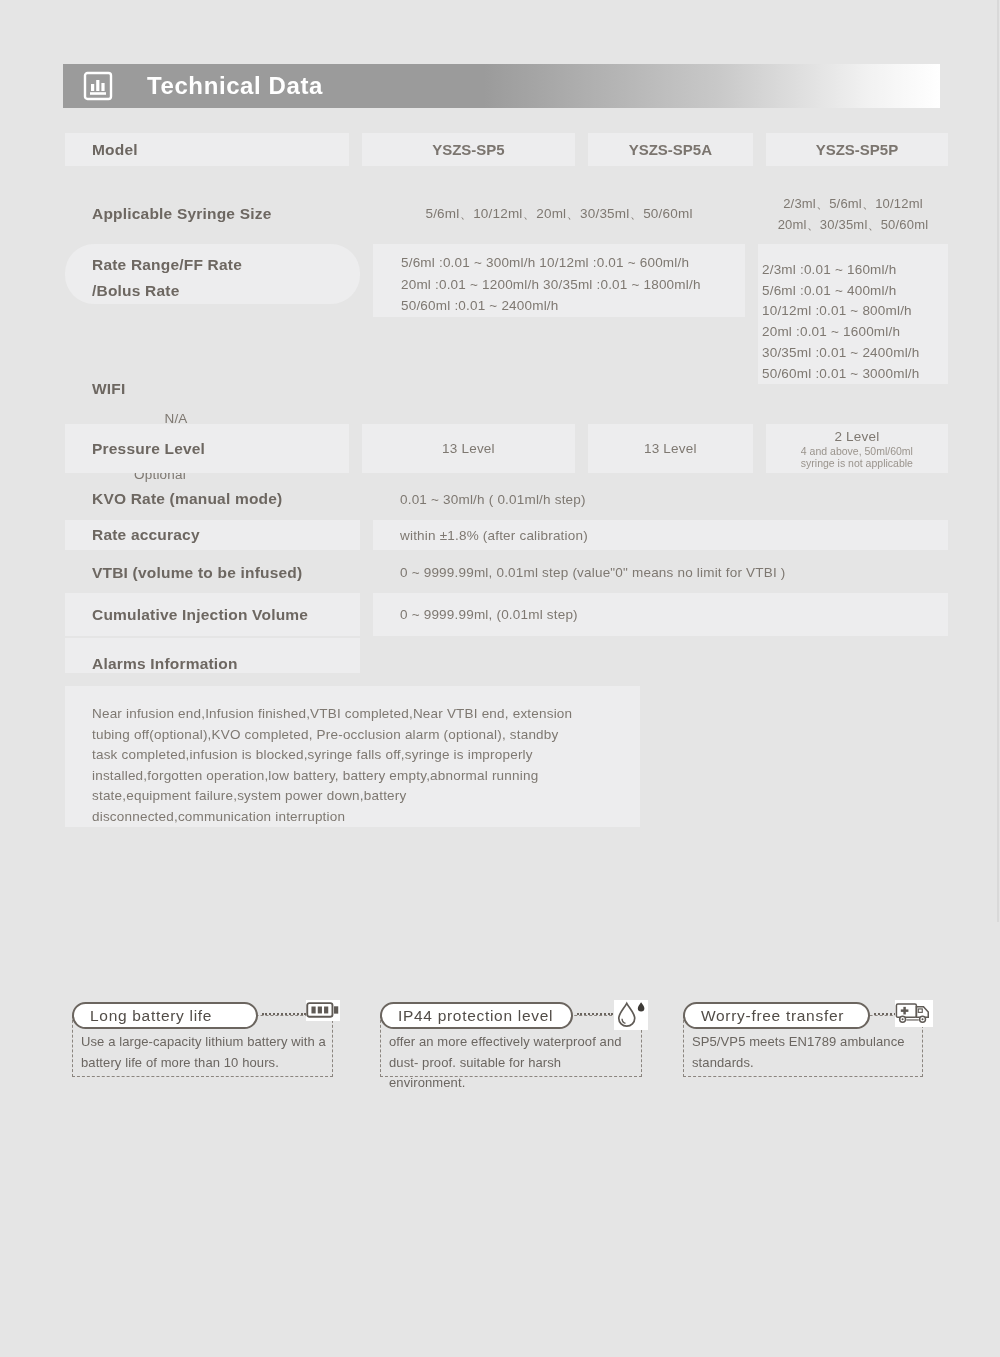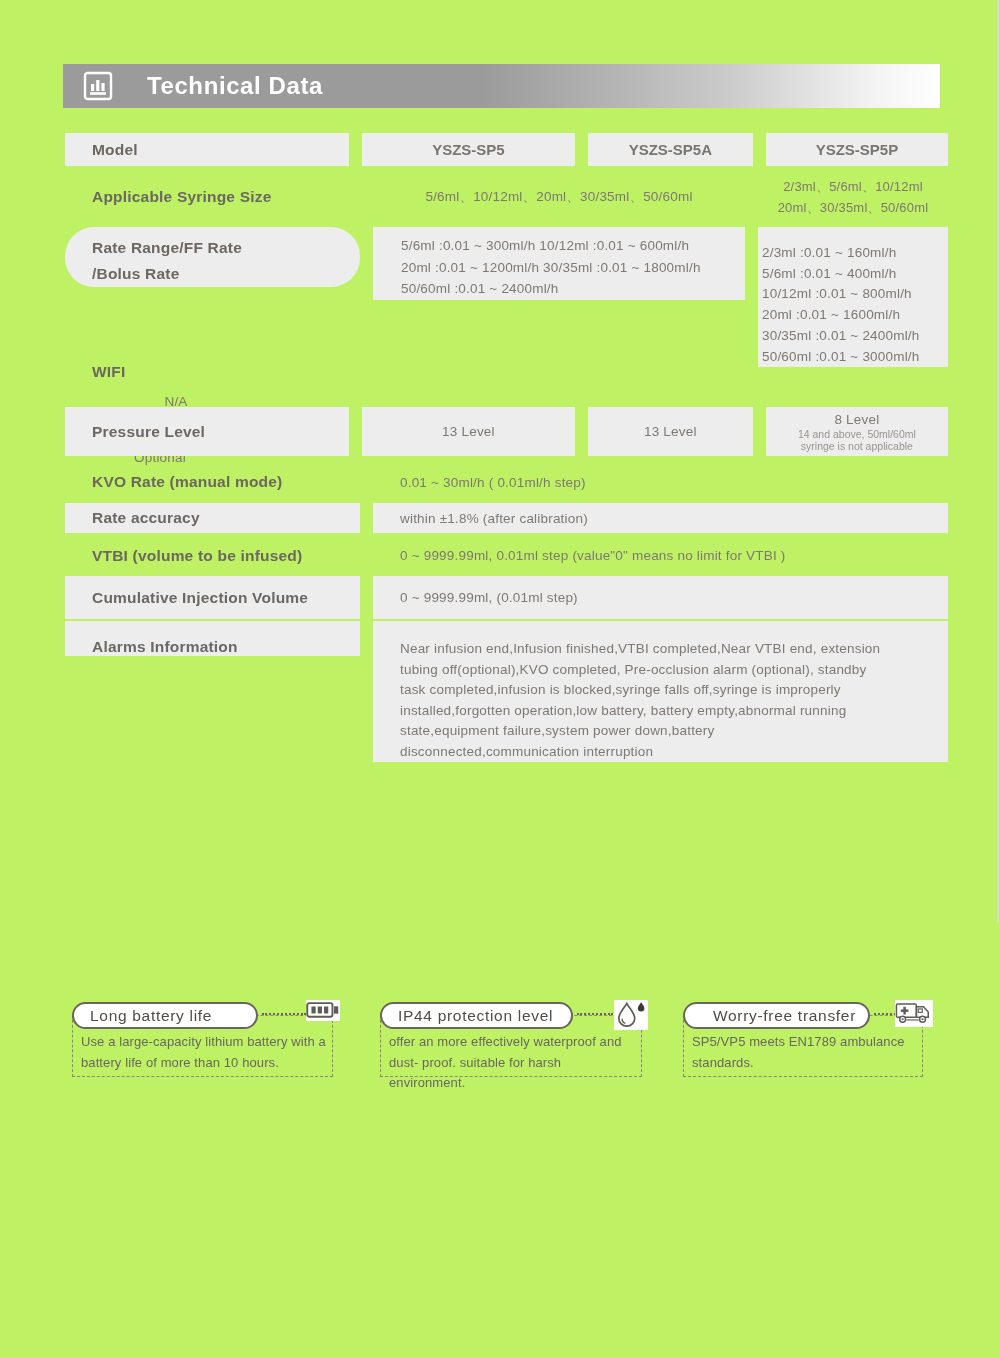--- a/index.html
+++ b/index.html
@@ -1,18 +1,18 @@
 <!DOCTYPE html>
 <html><head>
 <meta charset="utf-8">
 <style>
   * { margin:0; padding:0; box-sizing:border-box; }
   html,body { background:#fff; }
   .page {
-    position:relative; width:1000px; height:1357px; background:#bef264;
+    position:relative; width:1000px; height:1357px; background:#e5e5e5;
     font-family:"Liberation Sans", sans-serif; overflow:hidden;
   }
   .edge-line { position:absolute; right:1px; top:0; width:2px; height:922px; background:#d9d9d9; }
 
   
   .titlebar {
     position:absolute; left:63px; top:64px; width:877px; height:44px;
     background:linear-gradient(90deg,#9b9b9b 0%,#9b9b9b 48%,#c9c9c9 75%,#f2f2f2 92%,#ffffff 100%);
     display:flex; align-items:center;
   }
@@ -27,37 +27,37 @@
   .lab { width:295px; padding-left:27px; font-weight:bold; font-size:15.5px; color:#6d6761; letter-spacing:0.2px; }
   .c1 { width:222px; } .c2 { width:172px; } .c3 { width:190px; }
   .merged2 { width:372px; } .mergedfull { width:575px; }
   .center { justify-content:center; text-align:center; }
   .val { font-size:13.5px; color:#7e7871; letter-spacing:0.2px; }
   .colhead { font-weight:bold; font-size:15px; color:#7b756f; }
   .pre { white-space:pre-line; }
   .top { align-items:flex-start; }
   .note { font-size:10.5px; color:#9a948d; line-height:12px; white-space:pre-line; }
 
-  .r-model { height:33px; margin-bottom:4px; }
+  .r-model { height:33px; margin-bottom:21px; }
   .r-syringe { height:53px; margin-bottom:4px; }
   .r-rate { height:131px; margin-bottom:5px; }
   .r-rate .lab { padding-top:8px; line-height:26px; white-space:pre-line;border-radius:29px; }
   .r-rate .merged2 { padding:8px 0 0 28px; line-height:21.5px; }
   .r-rate .c3 { padding:16px 0 0 4px; line-height:20.7px; }
   .r-wifi { height:44px;flex-direction:column; }
   .r-pressure { height:49px; margin-bottom:5px; }
   .p-stack { flex-direction:column; justify-content:center; line-height:16px; }
   .r-kvo { height:42px; }
   .r-acc { height:30px; margin-bottom:2px; }
   .r-vtbi { height:41px; }
   .r-cum { height:43px; margin-bottom:2px; }
   .r-occ { height:80px; }
   .r-occ .lab { padding-top:12px; }
   .r-occ .mergedfull { padding:12px 62px 0 27px; line-height:21px; }
-  .r-alarm { height:144px; margin-bottom:5px; }
+  .r-alarm { height:144px; margin-bottom:5px;flex-direction:column; }
   .r-alarm .lab { padding-top:17px; }
   .r-alarm .mergedfull { padding:18px 58px 0 27px; line-height:20.5px; }
   .r-dim { height:45px; }
   .fullpad { padding-left:27px; }
 
   
   .feature { position:absolute; top:1002px; height:80px; }
   .f1 { left:72px;  width:261px; }
   .f2 { left:380px; width:262px; }
   .f3 { left:683px; width:240px; }
@@ -65,21 +65,21 @@
     position:absolute; top:13px; left:0; right:0; height:62px;
     border:1px dashed #8b857f; padding:16px 4px 0 8px;
   }
   .fbody { font-size:13px; color:#6b6661; line-height:20.5px; letter-spacing:0.1px; }
   .fpill {
     position:absolute; top:0; left:0; height:27px; background:#ffffff;
     border:2px solid #6b655f; border-radius:14px; z-index:2;
     display:flex; align-items:center; padding-left:16px;
     font-size:15.5px; color:#514c47; letter-spacing:0.7px;
   }
-  .f1 .fpill { width:186px; } .f2 .fpill { width:193px; } .f3 .fpill { width:187px;justify-content:center; }
+  .f1 .fpill { width:186px; } .f2 .fpill { width:193px; } .f3 .fpill { width:187px; }
   .fconn { position:absolute; top:11px; border-top:2px dotted #6b655f; z-index:1; }
   .f1 .fconn { left:190px; width:44px; }
   .f2 .fconn { left:197px; width:36px; }
   .f3 .fconn { left:191px; width:22px; }
   .ficon { position:absolute; top:-2px; z-index:3; background:#fff; display:inline-flex; }
   .f1 .ficon { left:234px; } .f2 .ficon { left:234px; } .f3 .ficon { left:212px; }
 </style>
 </head>
 <body>
 
@@ -134,22 +134,22 @@
       <div class="cell c1 center val">N/A</div>
       <div class="cell c2 center val">YES</div>
       <div class="cell c3 center val">Optional</div>
     </div>
 
     <div class="row r-pressure gray">
       <div class="cell lab">Pressure Level</div>
       <div class="cell c1 center val">13 Level</div>
       <div class="cell c2 center val">13 Level</div>
       <div class="cell c3 center p-stack">
-        <span class="val">8 Level</span>
-        <span class="note">14 and above, 50ml/60ml
+        <span class="val">2 Level</span>
+        <span class="note">4 and above, 50ml/60ml
 syringe is not applicable</span>
       </div>
     </div>
 
     <div class="row r-kvo">
       <div class="cell lab">KVO Rate (manual mode)</div>
       <div class="cell mergedfull val fullpad">0.01 ~ 30ml/h   ( 0.01ml/h step)</div>
     </div>
 
     <div class="row r-acc gray">

